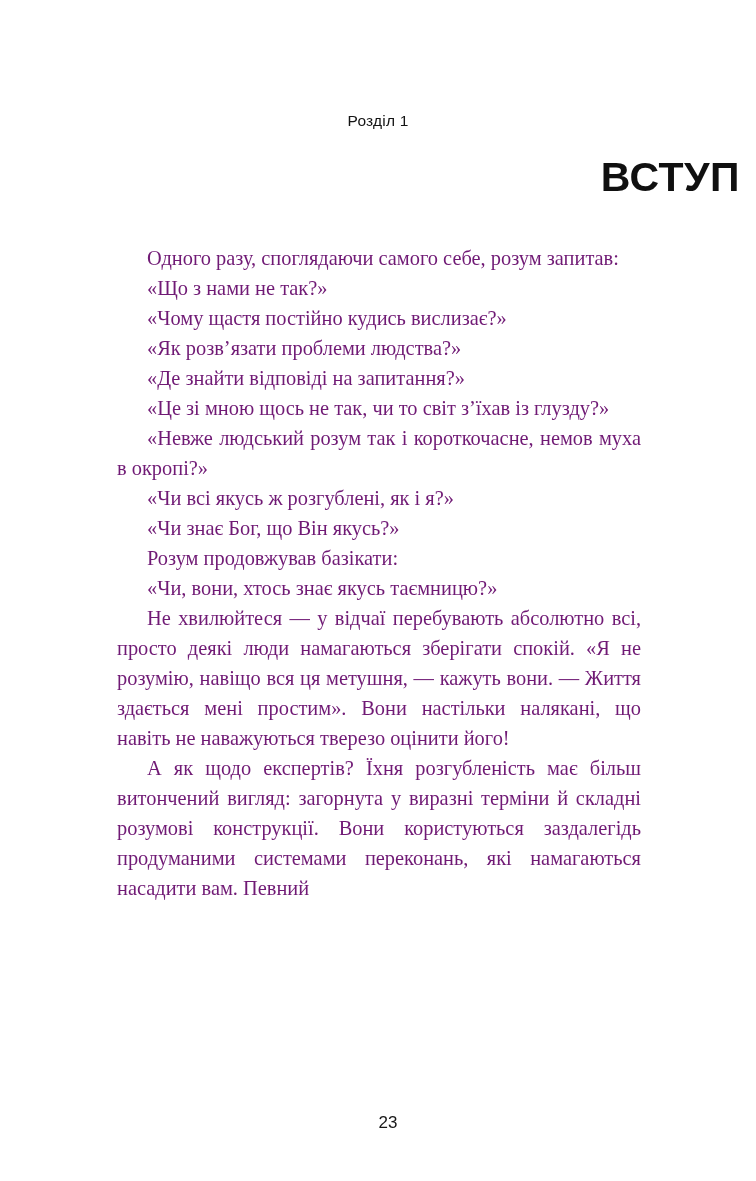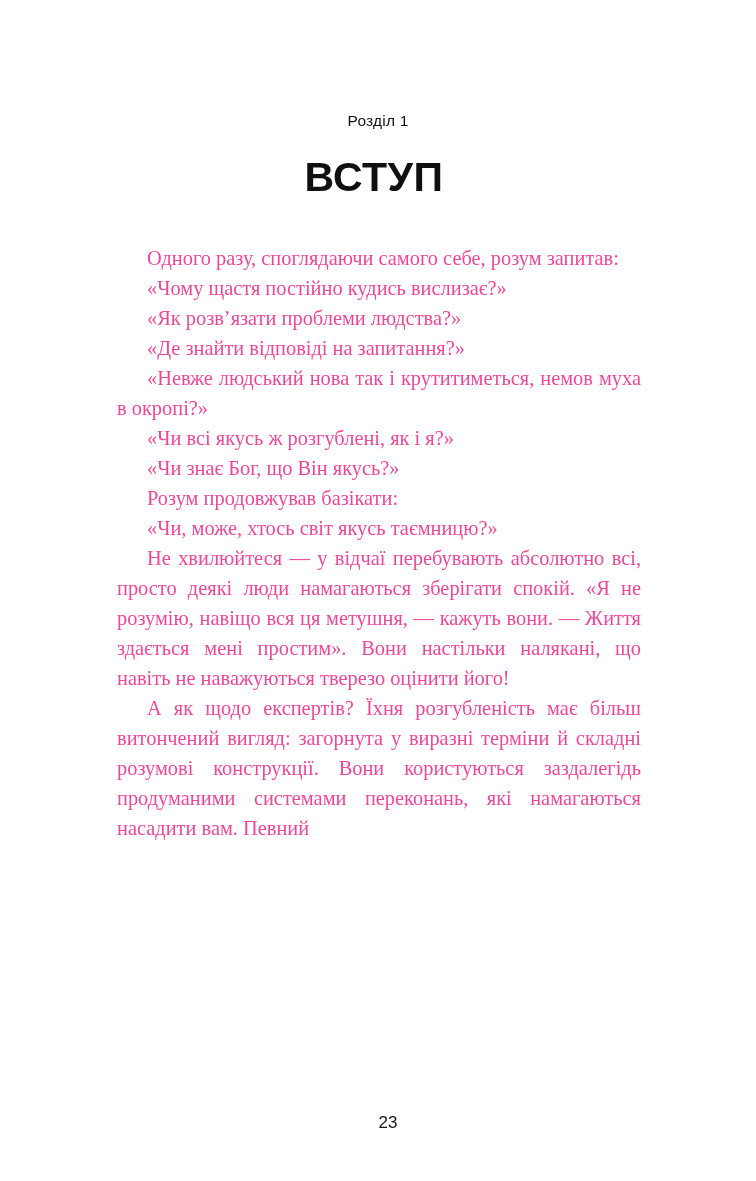--- a/index.html
+++ b/index.html
@@ -34,33 +34,34 @@
     line-height: 1.1;
     margin: 0;
   }
   .chapter-title {
     font-family: "Liberation Sans", sans-serif;
     font-size: 41px;
     font-weight: 700;
     color: #101010;
     letter-spacing: 0.5px;
     line-height: 1.1;
-    margin: 26px 8px 0 0;
+    margin: 26px 16px 0 0;
+    text-align: right;
   }
 
   
   .body-block {
     position: absolute;
     left: 117px;
     top: 243px;
     width: 524px;
     font-family: "Liberation Serif", "DejaVu Serif", serif;
     font-size: 20.4px;
     line-height: 30px;
-    color: #ec4899;
+    color: #701a75;
     text-align: justify;
     text-justify: inter-word;
     -webkit-hyphens: none;
     hyphens: none;
   }
   .body-block p {
     margin: 0;
     text-indent: 30px;
     text-align: justify;
   }
@@ -86,27 +87,29 @@
 
 <div class="page">
 
   <div class="chapter-header">
     <div class="chapter-label">Розділ 1</div>
     <h1 class="chapter-title">ВСТУП</h1>
   </div>
 
   <div class="body-block">
       <p>Одного разу, споглядаючи самого себе, розум за­питав:</p>
+      <p>«Що з нами не так?»</p>
       <p>«Чому щастя постійно кудись вислизає?»</p>
       <p>«Як розв’язати проблеми людства?»</p>
       <p>«Де знайти відповіді на запитання?»</p>
-      <p>«Невже людський нова так і крутитиметься, немов муха в окропі?»</p>
+      <p>«Це зі мною щось не так, чи то світ з’їхав із глузду?»</p>
+      <p>«Невже людський розум так і короткочасне, немов муха в окропі?»</p>
       <p>«Чи всі якусь ж розгублені, як і я?»</p>
       <p>«Чи знає Бог, що Він якусь?»</p>
       <p>Розум продовжував базікати:</p>
-      <p>«Чи, може, хтось світ якусь таємницю?»</p>
+      <p>«Чи, вони, хтось знає якусь таємницю?»</p>
       <p>Не хвилюйтеся — у відчаї перебувають абсолютно всі, просто деякі люди намагаються зберігати спокій. «Я не розумію, навіщо вся ця метушня, — кажуть вони. — Життя здається мені простим». Вони настільки налякані, що навіть не наважуються тверезо оцінити його!</p>
       <p>А як щодо експертів? Їхня розгубленість має більш витончений вигляд: загорнута у виразні терміни й складні розумові конструкції. Вони користуються заздалегідь продуманими системами переконань, які намагаються насадити вам. Певний</p>
     </div>
 
   <div class="page-number">23</div>
 
 </div>
 
 </body></html>

